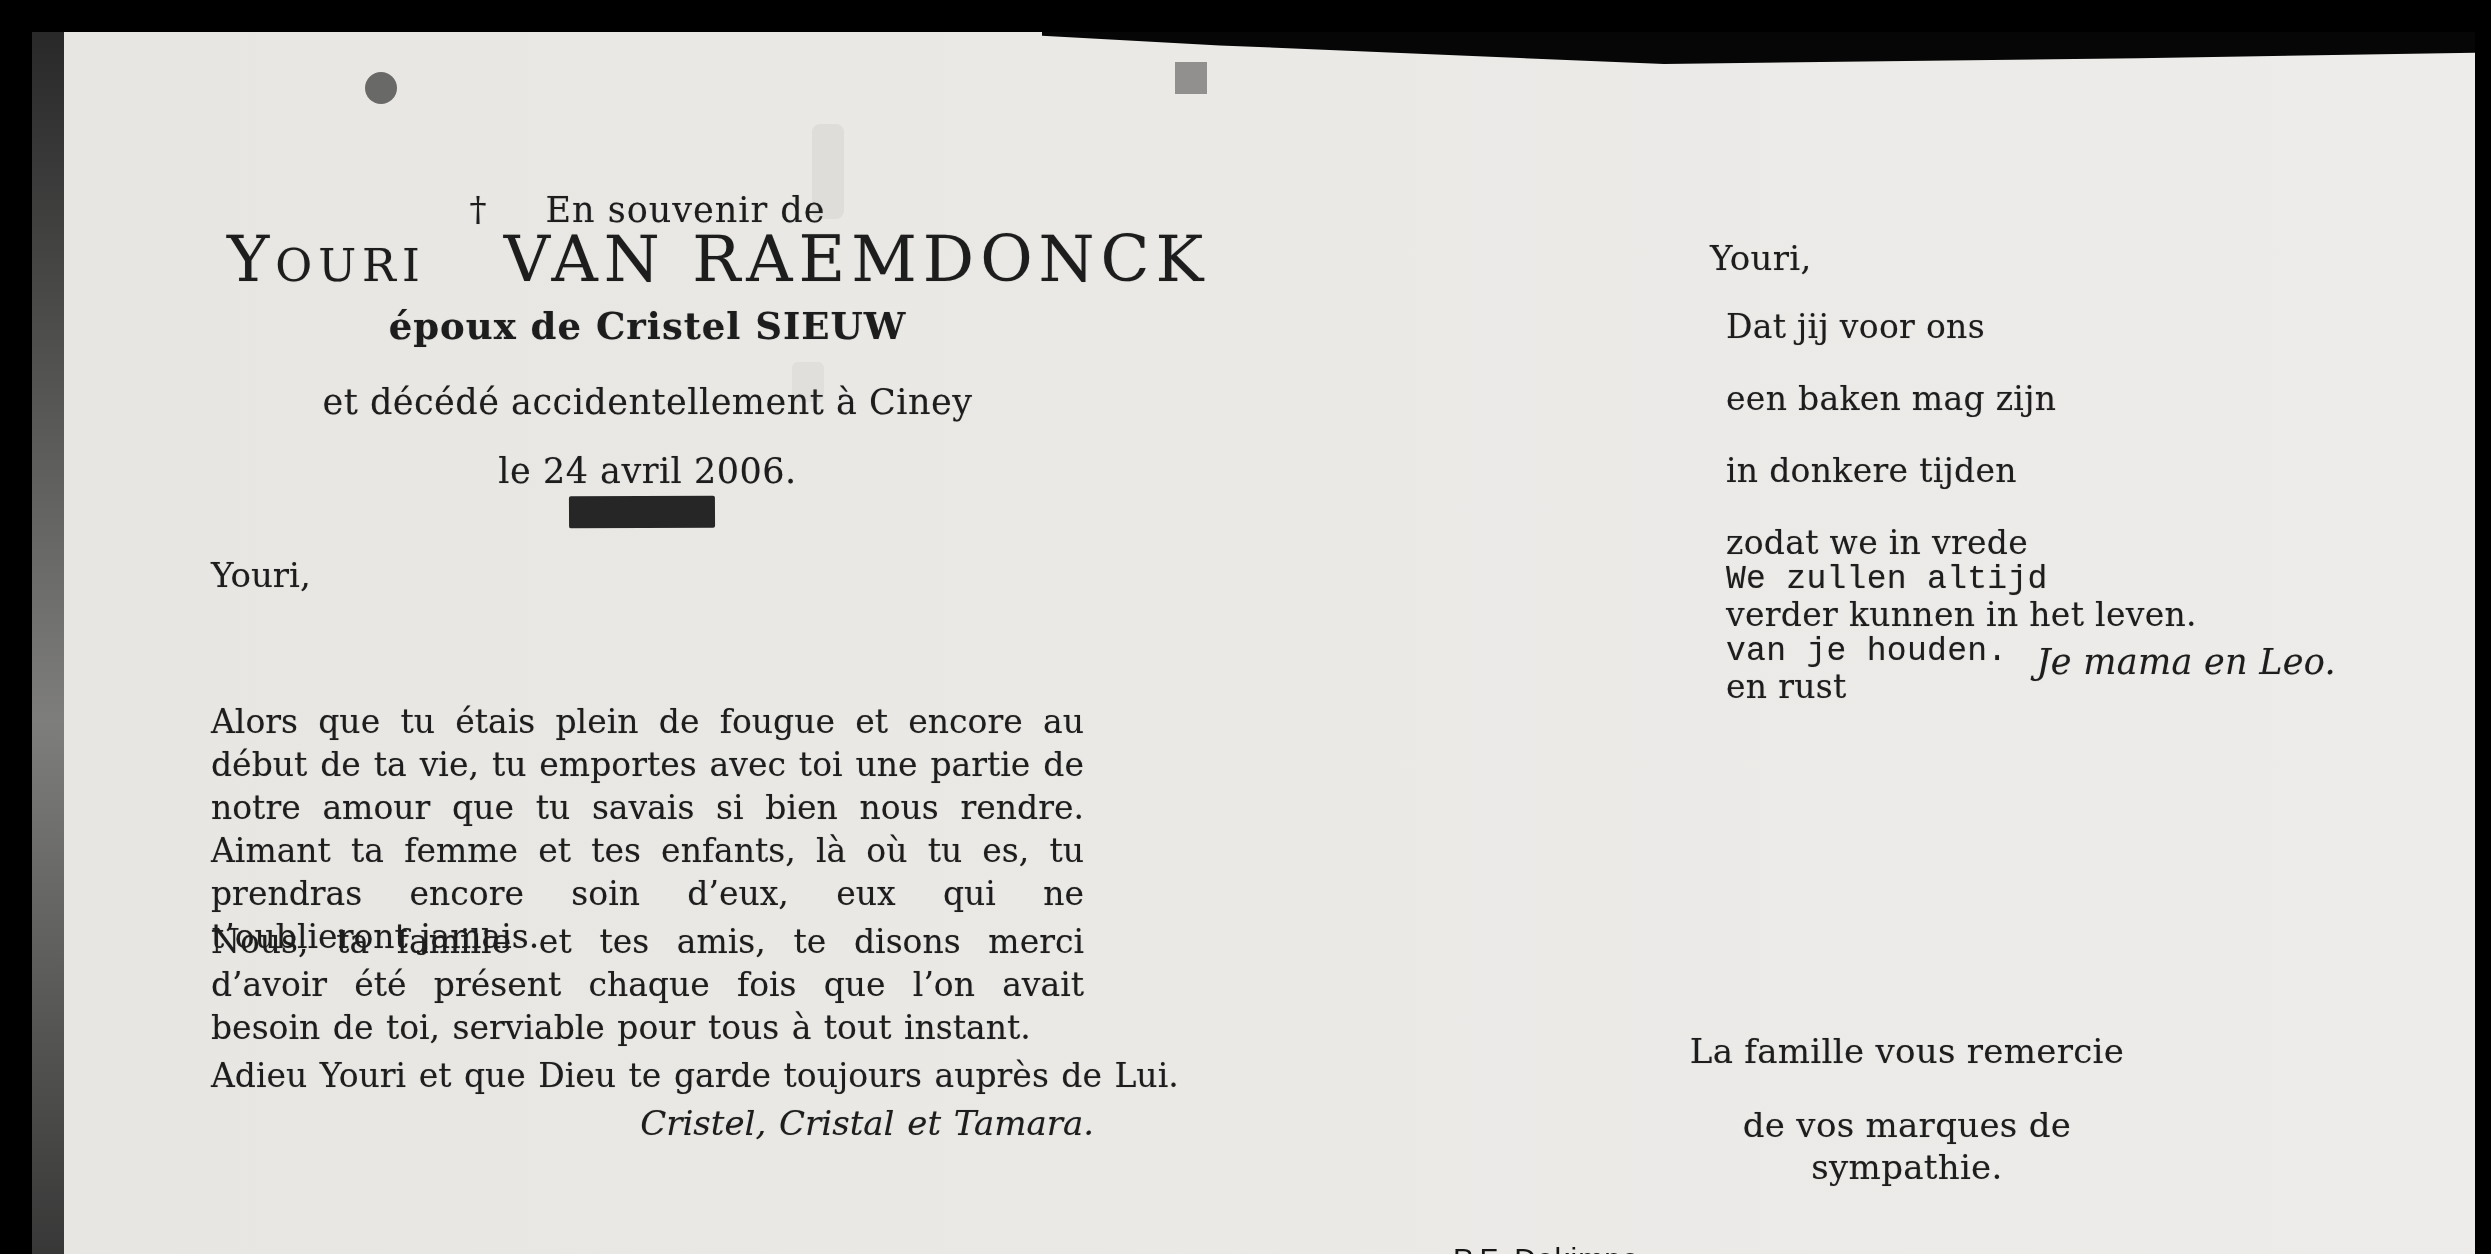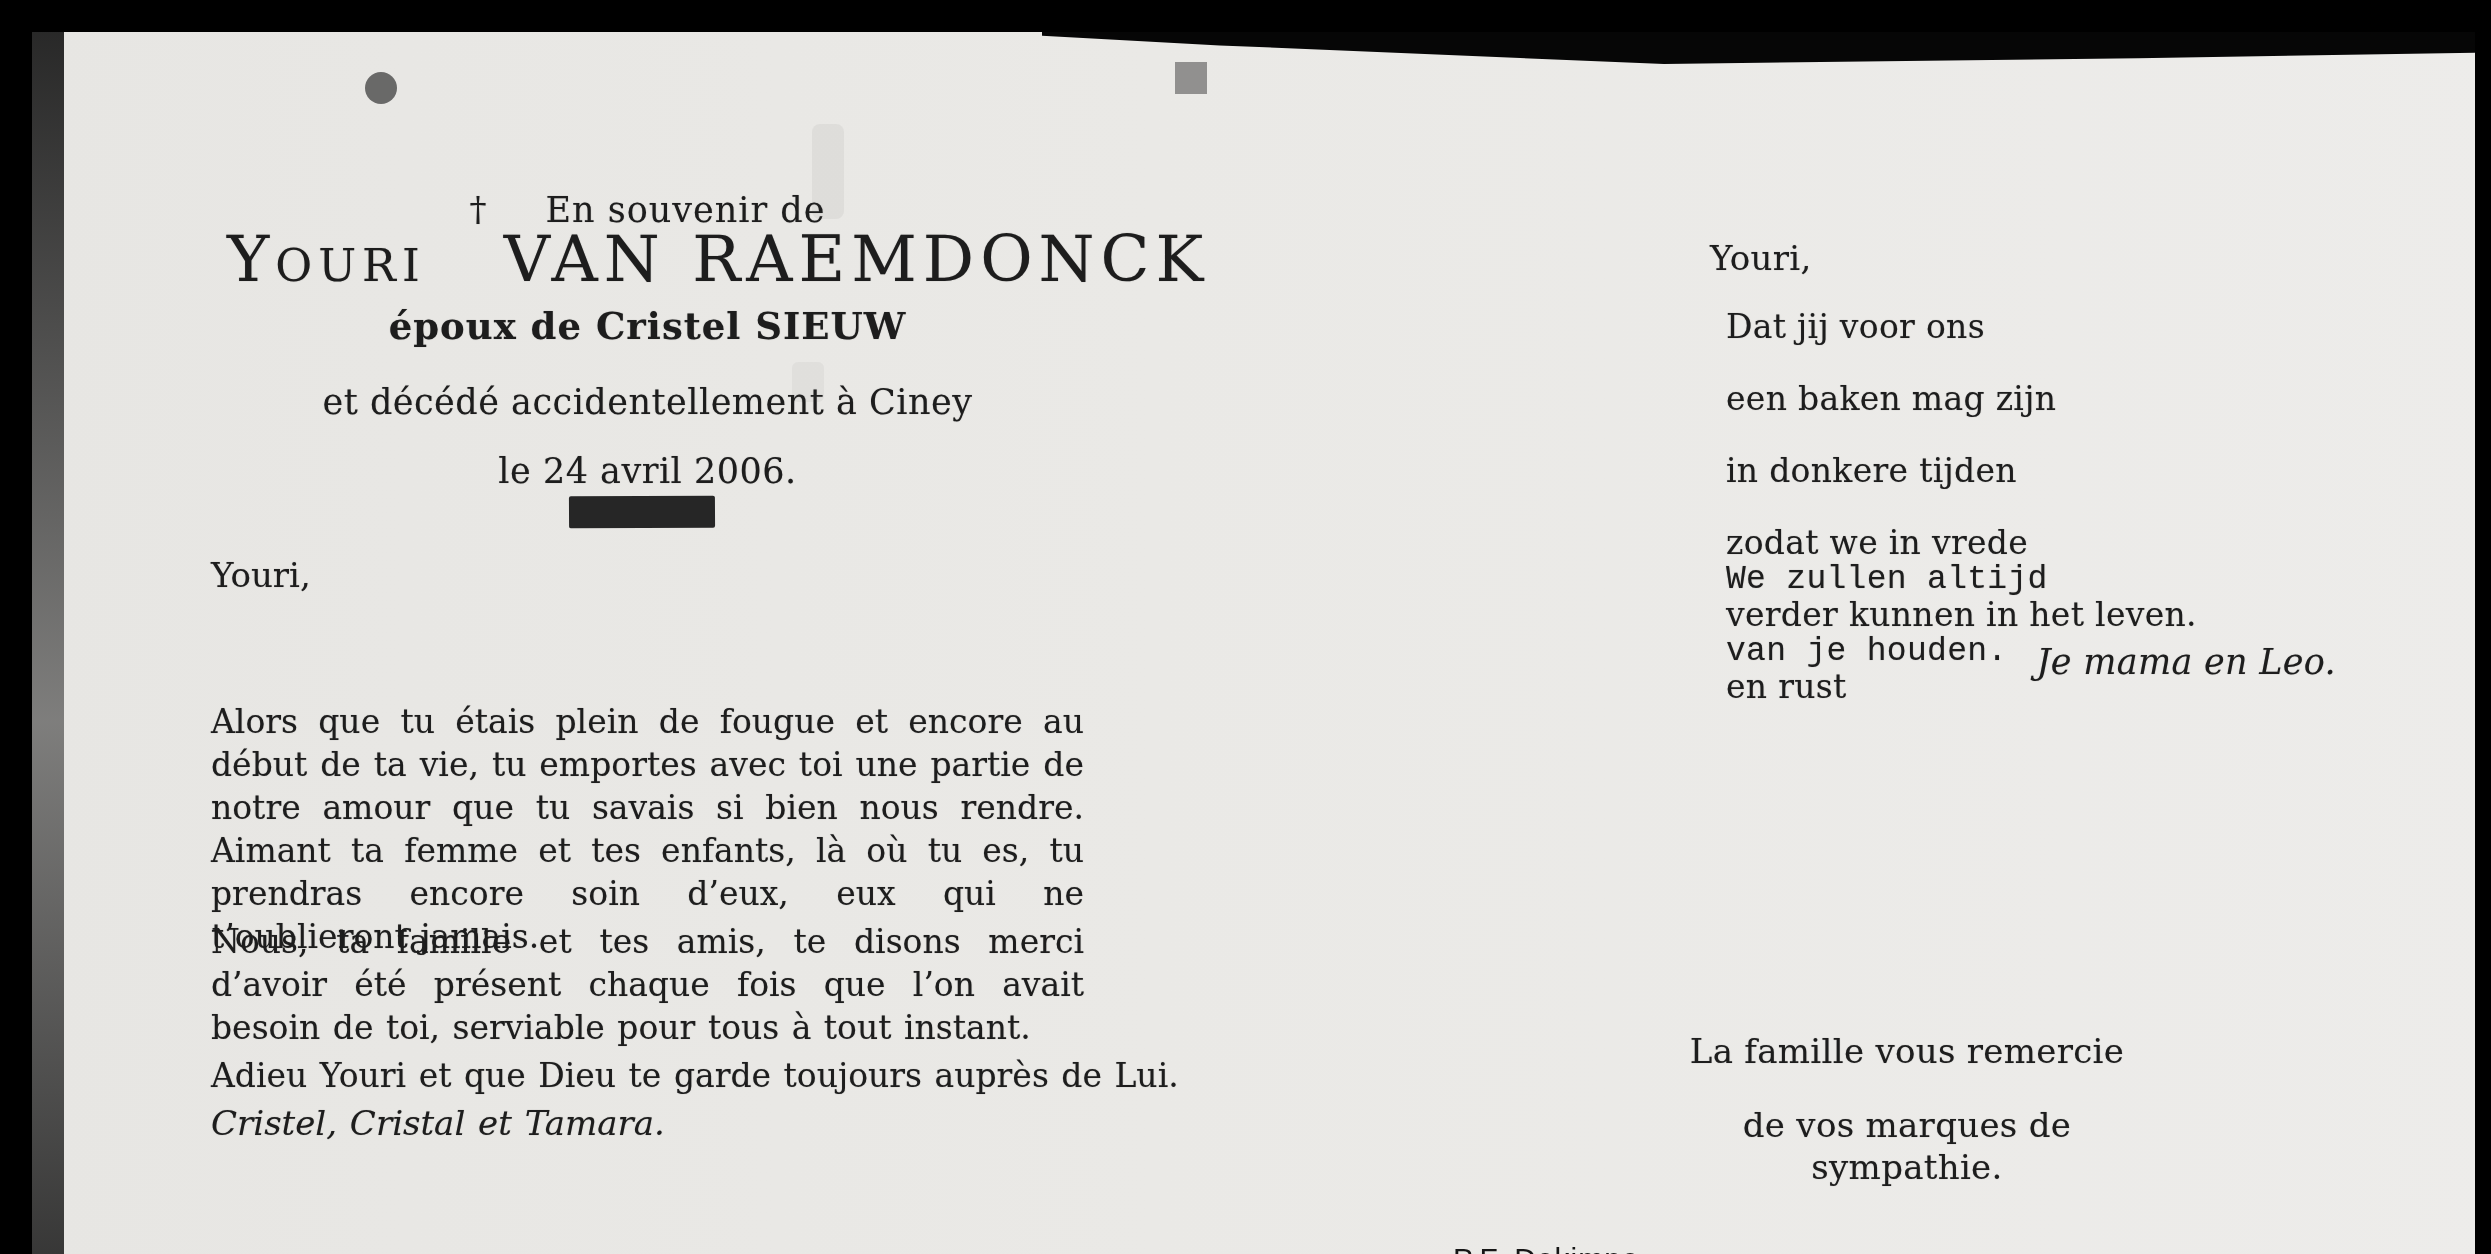--- a/index.html
+++ b/index.html
@@ -41,21 +41,21 @@
   .spouse{top:256px;font-size:37px;font-weight:bold;letter-spacing:1px;}
   .dates{top:320px;font-size:35px;line-height:37px;letter-spacing:.5px;}
   .rule{position:absolute;left:537px;top:464px;width:146px;height:4px;background:#262626;border-radius:2px;transform:rotate(-.3deg);}
   
   .fr{position:absolute;left:163px;width:905px;font-size:33px;line-height:43px;text-align:justify;word-spacing:2px;}
   .fr-sal{top:506px;text-align:left;font-size:34px;}
   .fr-p1{top:560px;}
   .fr-p2{top:652px;}
   .fr-p3{top:872px;}
   .fr-p4{top:1006px;white-space:nowrap;text-align:left;}
-  .fr-sig{top:1054px;text-align:left;font-style:italic;font-size:34px;padding-right:6px;}
+  .fr-sig{top:1054px;text-align:right;font-style:italic;font-size:34px;padding-right:6px;}
   
   .nl{position:absolute;left:1662px;font-size:33px;letter-spacing:.3px;}
   .nl-sal{top:190px;font-size:34px;}
   .nl-poem{top:243px;line-height:40px;}
   .nl-closing{top:496px;line-height:40px;font-family:Liberation Mono, monospace;}
   .nl-sig{top:594px;left:1660px;width:660px;text-align:right;font-style:italic;font-size:35px;}
   .nl-thanks{top:966px;left:1620px;width:510px;text-align:center;font-size:34px;line-height:42px;letter-spacing:.3px;}
   
   .foot{position:absolute;font-family:Liberation Sans, sans-serif;font-size:30px;color:#161616;letter-spacing:1px;}
   .foot-left{left:1405px;top:1194px;}

